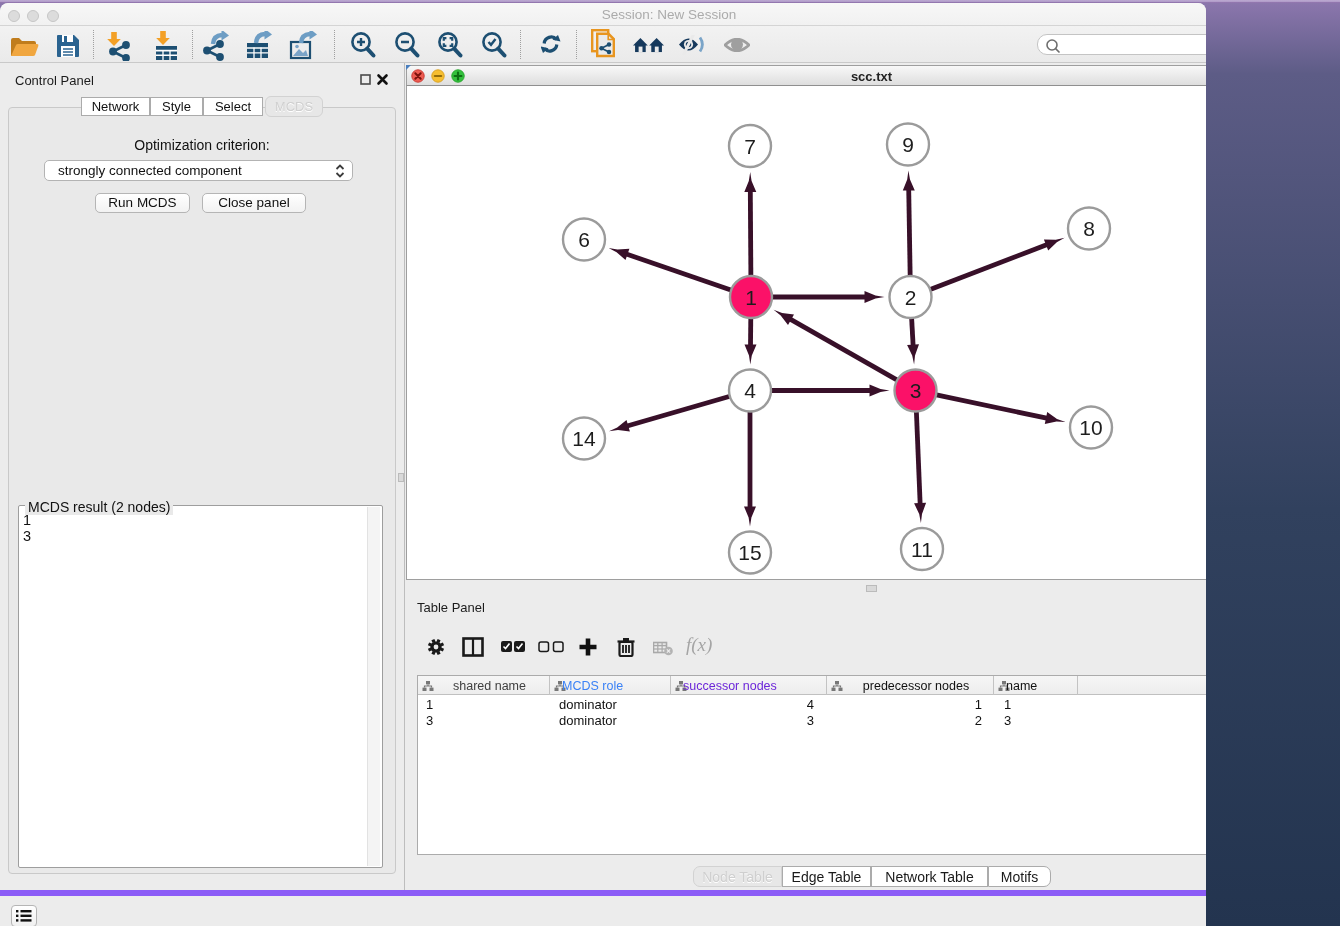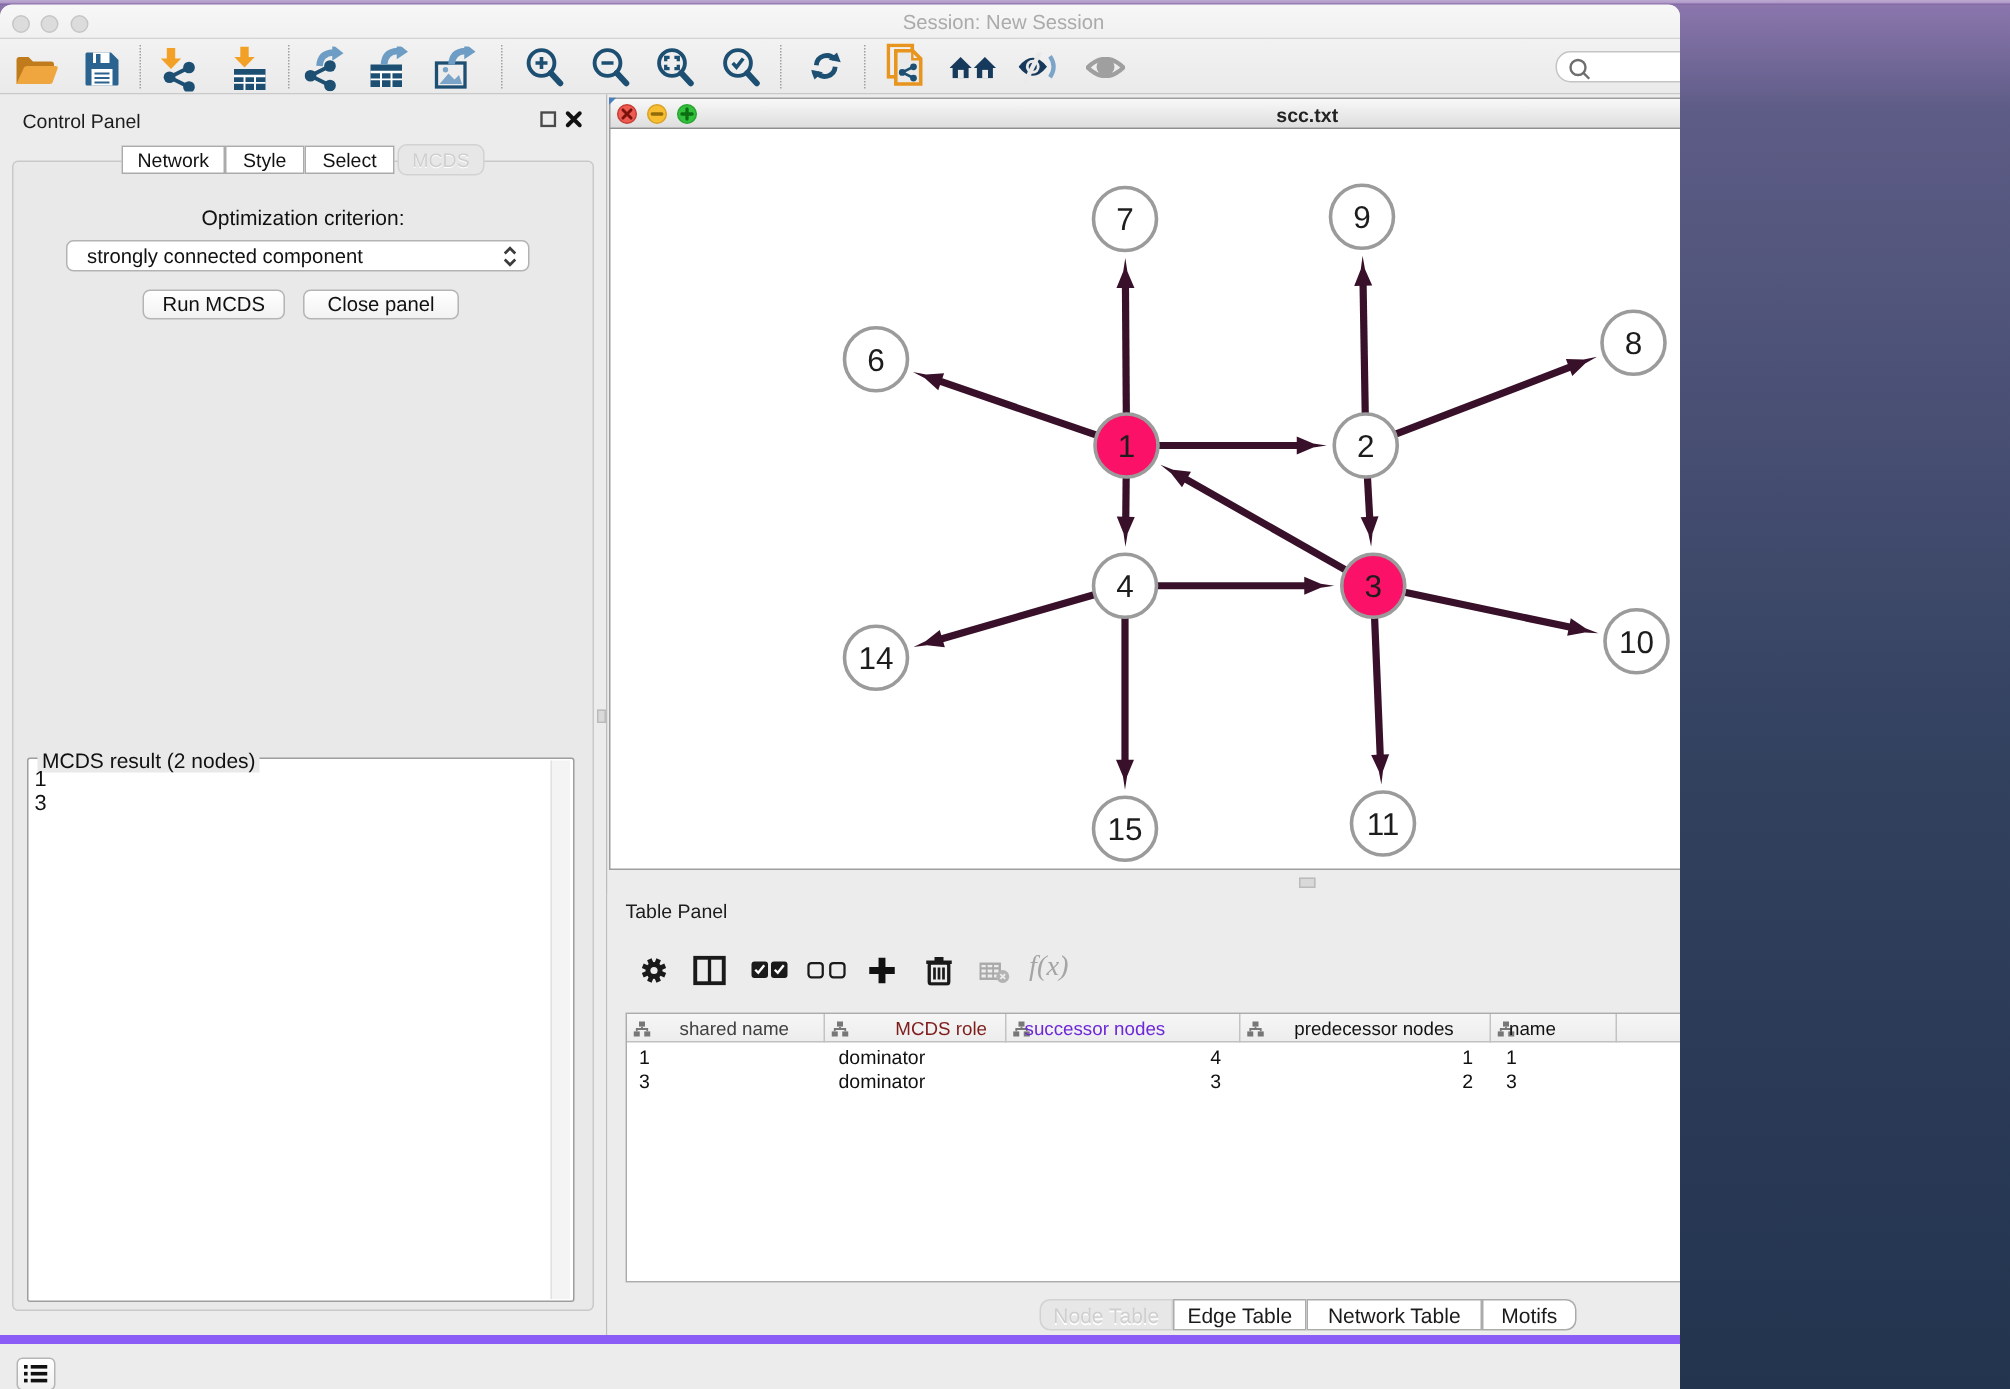--- a/index.html
+++ b/index.html
@@ -1,19 +1,19 @@
 <!DOCTYPE html>
 <html><head><meta charset="utf-8">
 <style>
 * { margin:0; padding:0; box-sizing:border-box; }
 body { width:1340px; height:926px; overflow:hidden; position:relative;
   font-family:"Liberation Sans", sans-serif;
   background:linear-gradient(180deg, #8d77ae 0%, #5d5c86 8%, #31415e 55%, #23344f 100%); }
 .abs { position:absolute; }
-#win { position:absolute; left:0; top:3px; width:1120px; height:923px;
+#win { position:absolute; left:0; top:3px; width:1206px; height:923px;
   background:#ececec; border-radius:8px 8px 0 0; overflow:hidden; }
 #topband { position:absolute; left:0; top:0; width:1340px; height:3px;
   background:linear-gradient(180deg,#bcaad1 0%, #b19cc9 55%, #80619f 100%); }
 #titlebar { position:absolute; left:0; top:0; width:1338px; height:23px;
   background:linear-gradient(180deg,#f7f7f7,#f1f1f1); border-bottom:1px solid #d4d4d4;
   border-radius:8px 8px 0 0; }
 .tl { position:absolute; top:7px; width:12px; height:12px; border-radius:50%;
   background:#dcdcdc; border:1px solid #c6c6c6; }
 #wtitle { position:absolute; top:4px; left:0; width:1338px; text-align:center;
   font-size:13.5px; color:#ababab; }
@@ -346,21 +346,21 @@
         </svg>
         <div style="position:absolute;left:12px;right:0;top:3px;text-align:center;font-size:12.5px;color:#404040">shared name</div>
       </div>
       <div style="position:absolute;left:132px;top:0;width:121px;height:19px;border-right:1px solid #c3c3c3">
         <svg width="12" height="12" style="position:absolute;left:4px;top:4px">
           <rect x="4" y="1" width="4" height="3.4" fill="#777"></rect>
           <rect x="0.5" y="7.6" width="4" height="3.4" fill="#777"></rect>
           <rect x="7.5" y="7.6" width="4" height="3.4" fill="#777"></rect>
           <path d="M6 4.5 L6 6 M2.5 7.5 L2.5 6 L9.5 6 L9.5 7.5" fill="none" stroke="#777" stroke-width="1.2"></path>
         </svg>
-        <div style="position:absolute;left:12px;right:12px;top:3px;text-align:right;font-size:12.5px;color:#7f1d1d">MCDS role</div>
+        <div style="position:absolute;left:12px;right:0;top:3px;text-align:left;font-size:12.5px;color:#3b82f6">MCDS role</div>
       </div>
       <div style="position:absolute;left:253px;top:0;width:156px;height:19px;border-right:1px solid #c3c3c3">
         <svg width="12" height="12" style="position:absolute;left:4px;top:4px">
           <rect x="4" y="1" width="4" height="3.4" fill="#777"></rect>
           <rect x="0.5" y="7.6" width="4" height="3.4" fill="#777"></rect>
           <rect x="7.5" y="7.6" width="4" height="3.4" fill="#777"></rect>
           <path d="M6 4.5 L6 6 M2.5 7.5 L2.5 6 L9.5 6 L9.5 7.5" fill="none" stroke="#777" stroke-width="1.2"></path>
         </svg>
         <div style="position:absolute;left:12px;right:0;top:3px;text-align:left;font-size:12.5px;color:#6d28d9">successor nodes</div>
       </div>

